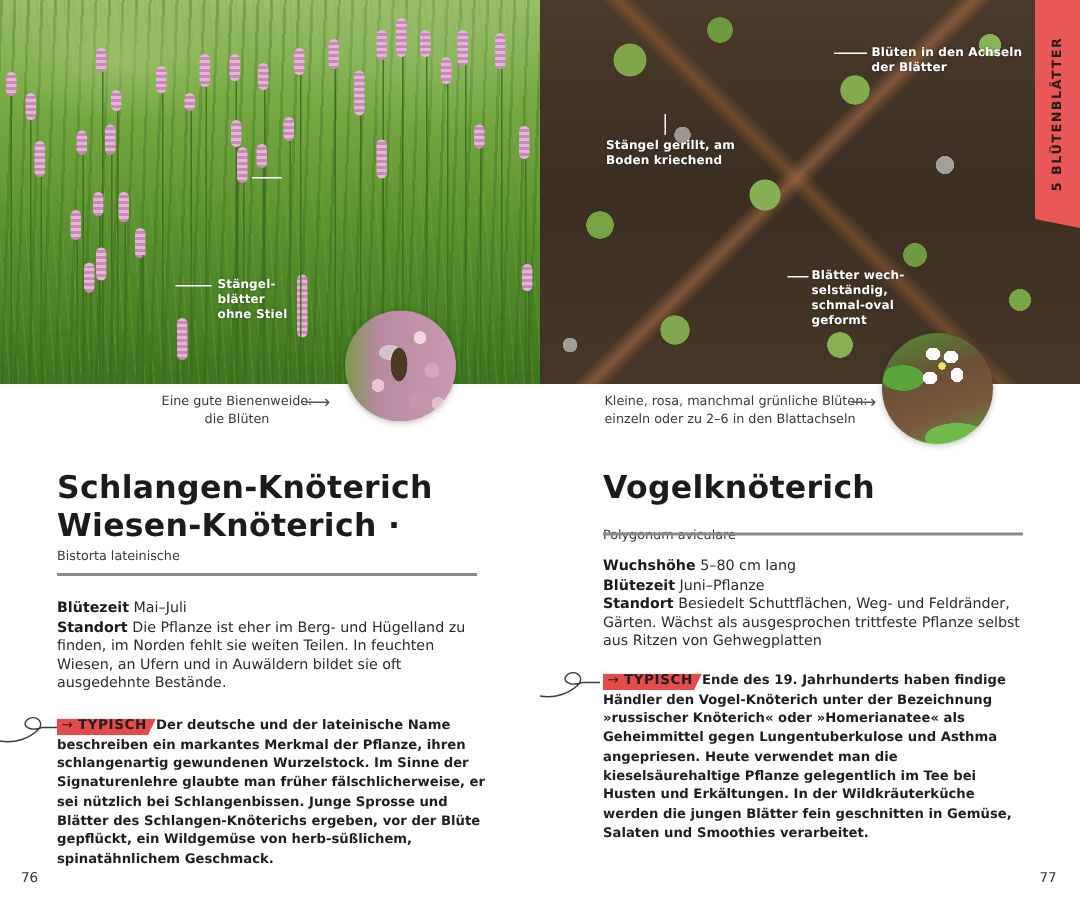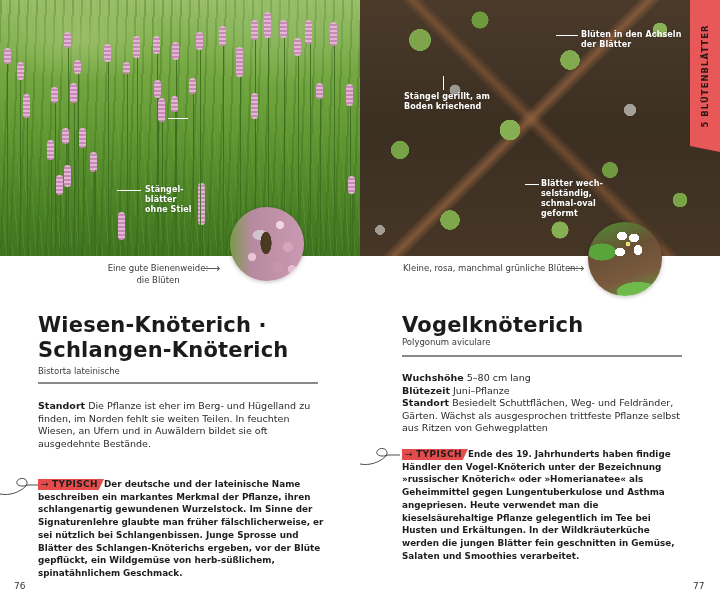--- a/index.html
+++ b/index.html
@@ -198,27 +198,28 @@
 
     <div class="inset inset-bee"></div>
 
     <div class="inset-caption right-align" style="left:96px;top:262px;width:124px">
       <div>Eine gute Bienenweide:</div>
       <div>die Blüten</div>
     </div>
     <div class="arrow" style="left:203px;top:262px">⟶</div>
 
     <div class="title" style="left:38px;top:313px">
+      <div>Schlangen-Knöterich</div>
       <div>Wiesen-Knöterich ·</div>
-      <div>Schlangen-Knöterich</div>
     </div>
     <div class="latin" style="left:38px;top:366px">Bistorta lateinische</div>
     <div class="rule" style="left:38px;top:382px;width:280px"></div>
 
     <div class="facts" style="left:38px;top:400px;width:290px">
+      <div><span class="lbl">Blütezeit</span> <span>Mai–Juli</span></div>
       <div><span class="lbl">Standort</span> <span>Die Pflanze ist eher im Berg- und Hügelland zu finden, im Norden fehlt sie weiten Teilen. In feuchten Wiesen, an Ufern und in Auwäldern bildet sie oft ausgedehnte Bestände.</span></div>
     </div>
 
     <svg class="curl" style="left:0;top:474px" width="44" height="26" viewBox="0 0 44 26">
       <path d="M0 20 C 10 22, 20 18, 26 12 C 30 6, 22 2, 18 6 C 14 10, 20 14, 28 11 L 38 11" fill="none" stroke="#3a3a3a" stroke-width="0.9"></path>
     </svg>
 
     <div class="typisch" style="left:38px;top:478px;width:288px">
       <span class="tag"><span class="arr">→</span><span>TYPISCH</span></span><span>Der deutsche und der lateinische Name beschreiben ein markantes Merkmal der Pflanze, ihren schlangenartig gewundenen Wurzelstock. Im Sinne der Signaturenlehre glaubte man früher fälschlicherweise, er sei nützlich bei Schlangenbissen. Junge Sprosse und Blätter des Schlangen-Knöterichs ergeben, vor der Blüte gepflückt, ein Wildgemüse von herb-süßlichem, spinatähnlichem Geschmack.</span>
     </div>
@@ -239,25 +240,26 @@
       <div class="annot" style="left:181px;top:179px;white-space:pre">Blätter wech-
 selständig,
 schmal-oval
 geformt</div>
     </div>
 
     <div class="inset inset-flower"></div>
 
     <div class="inset-caption" style="left:43px;top:262px;width:180px">
       <div>Kleine, rosa, manchmal grünliche Blüten:</div>
+      <div>einzeln oder zu 2–6 in den Blattachseln</div>
     </div>
     <div class="arrow" style="left:207px;top:262px">⟶</div>
 
     <div class="title" style="left:42px;top:313px">Vogelknöterich</div>
-    <div class="latin" style="left:42px;top:337px">Polygonum aviculare</div>
+    <div class="latin" style="left:42px;top:352px">Polygonum aviculare</div>
     <div class="rule" style="left:42px;top:355px;width:280px"></div>
 
     <div class="facts" style="left:42px;top:372px;width:290px">
       <div><span class="lbl">Wuchshöhe</span> <span>5–80 cm lang</span></div>
       <div><span class="lbl">Blütezeit</span> <span>Juni–Pflanze</span></div>
       <div><span class="lbl">Standort</span> <span>Besiedelt Schuttflächen, Weg- und Feldränder, Gärten. Wächst als ausgesprochen trittfeste Pflanze selbst aus Ritzen von Gehwegplatten</span></div>
     </div>
 
     <svg class="curl" style="left:0;top:444px" width="46" height="26" viewBox="0 0 46 26">
       <path d="M0 20 C 10 22, 20 18, 26 12 C 30 6, 22 2, 18 6 C 14 10, 20 14, 28 11 L 40 11" fill="none" stroke="#3a3a3a" stroke-width="0.9"></path>

